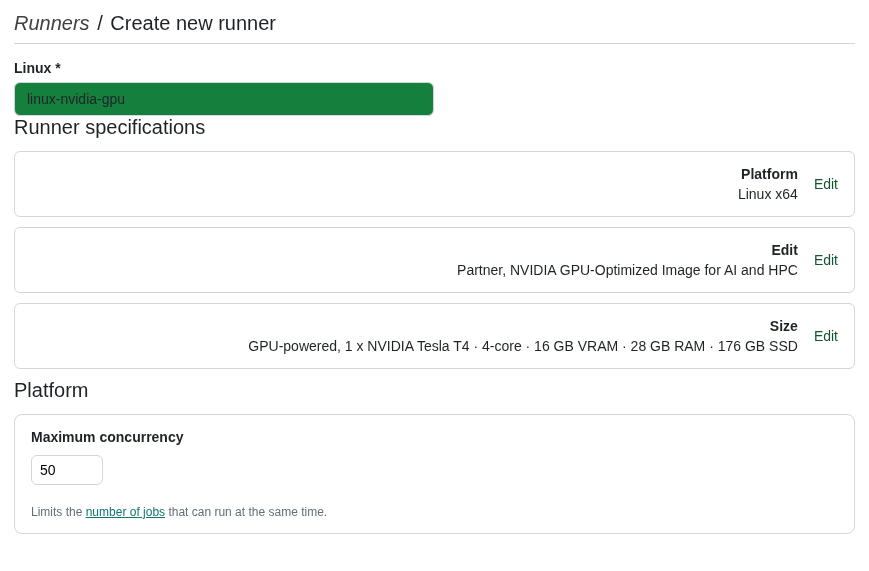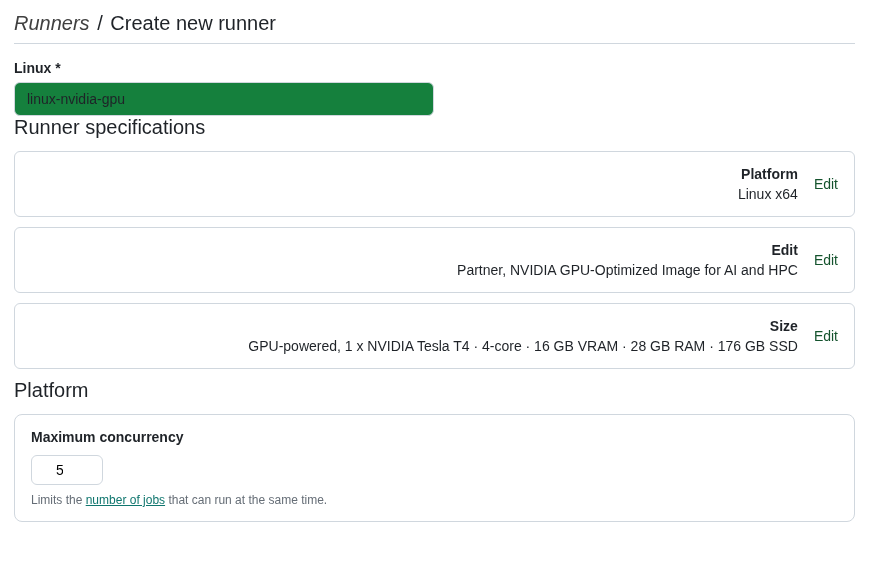--- a/index.html
+++ b/index.html
@@ -82,28 +82,28 @@
       cursor: pointer;
       padding-left: 16px;
     }
     .capacity-card {
       border: 1px solid #d0d7de;
       border-radius: 8px;
       padding: 14px 16px;
     }
     .number-input {
       width: 72px;
-      padding: 4px 24px;
+      padding: 4px 8px;
       font-size: 14px;
       line-height: 20px;
       border: 1px solid #d0d7de;
       border-radius: 6px;
       background: #ffffff;
       margin-top: 6px;
-      margin-bottom: 8px;
+      margin-bottom: 20px;
     }
     .help-text {
       font-size: 12px;
       color: #656d76;
     }
     .help-link {
       color: #0f766e;
     }
   </style>
 </head>

